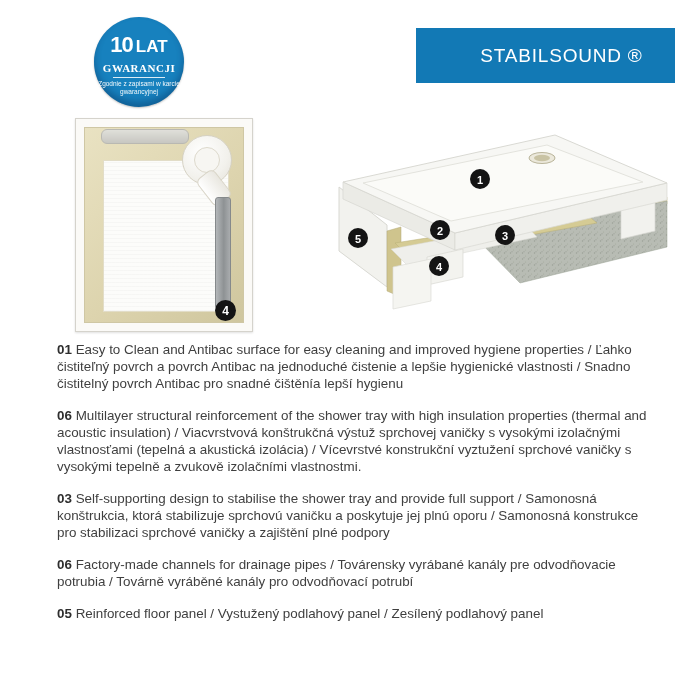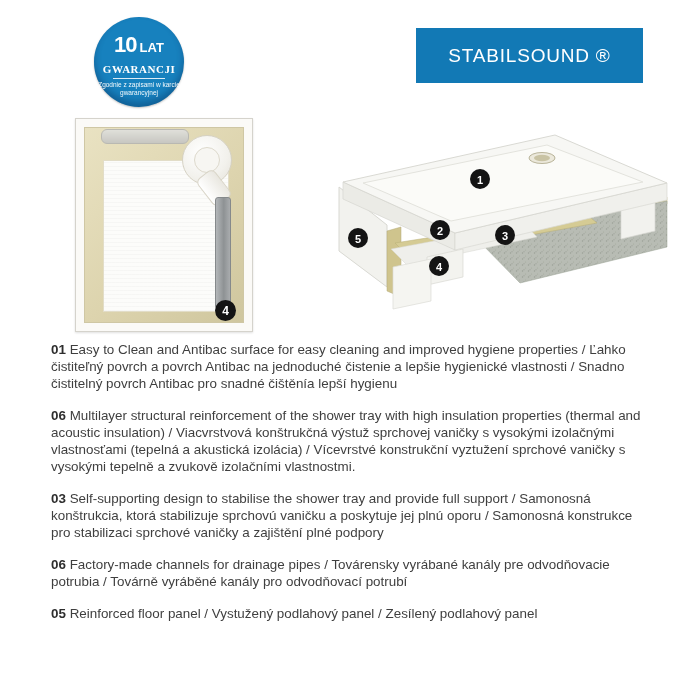--- a/index.html
+++ b/index.html
@@ -11,30 +11,30 @@
   .page{position:absolute;inset:0;}
 
   
   .badge{
     position:absolute;left:94px;top:17px;width:90px;height:90px;
     border-radius:50%;background:#1781be;color:#fff;text-align:center;
     box-shadow:inset 0 -5px 7px rgba(0,20,60,.30), 0 1px 2px rgba(0,0,0,.25);
   }
   .badge-line1{margin-top:14px;line-height:28px;white-space:nowrap;}
   .b10{font-size:22px;font-weight:bold;letter-spacing:-1px;}
-  .blat{font-size:13px;font-weight:bold;margin-left:3px;}
+  .blat{font-size:17px;font-weight:bold;margin-left:3px;}
   .bgw{font-size:11px;font-weight:bold;letter-spacing:.5px;margin-top:1px;font-family:Liberation Serif, serif;}
   .bsep{width:52px;height:1px;background:rgba(255,255,255,.85);margin:3px auto 2px auto;}
   .bsmall{font-size:6.5px;line-height:7.5px;opacity:.95;}
 
   
   .banner{
     position:absolute;left:416px;top:28px;width:227px;height:55px;
     background:#1279b5;color:#fff;display:flex;align-items:center;justify-content:center;
-    font-size:19px;letter-spacing:.8px;
+    font-size:19px;letter-spacing:.8px;padding-left:32px;
   }
 
   
   .photo{
     position:absolute;left:75px;top:118px;width:176px;height:212px;
     background:#f7f6f2;border:1px solid #d5d3cc;
     box-shadow:inset 0 0 0 8px #fbfaf7, 0 1px 2px rgba(0,0,0,.12);
   }
   .ph-frame{
     position:absolute;left:8px;top:8px;right:8px;bottom:8px;
@@ -74,21 +74,21 @@
     position:absolute;width:21px;height:21px;border-radius:50%;
     background:#141414;color:#fff;font-size:12px;font-weight:bold;
     display:flex;align-items:center;justify-content:center;
   }
   .ph-marker{left:139px;top:181px;}
 
   
   .diagram{position:absolute;left:335px;top:125px;width:335px;height:195px;}
 
   
-  .copy{position:absolute;left:51px;top:341px;width:592px;font-size:13.4px;line-height:17px;}
+  .copy{position:absolute;left:57px;top:341px;width:592px;font-size:13.4px;line-height:17px;}
   .copy p{margin:0 0 15px 0;}
   .copy b{color:#2e2e2e;}
 </style>
 </head>
 <body>
 
 <div class="page">
 
   <div class="badge">
     <div class="badge-line1">

